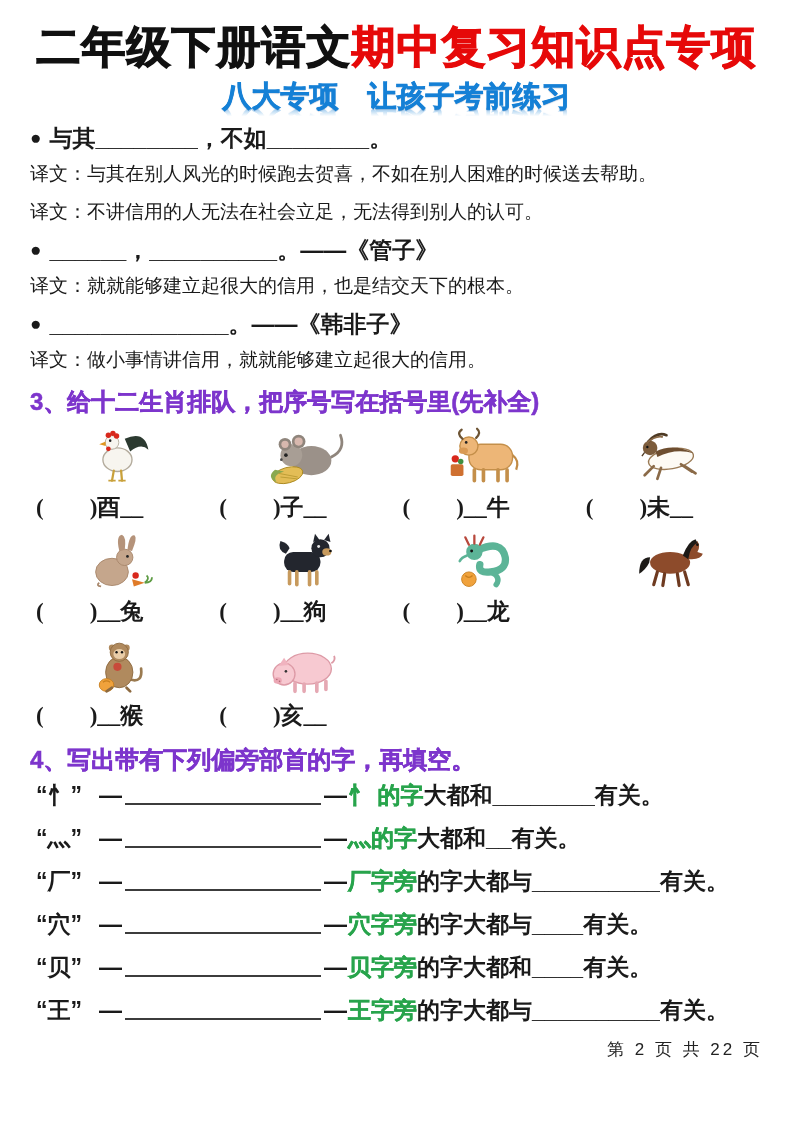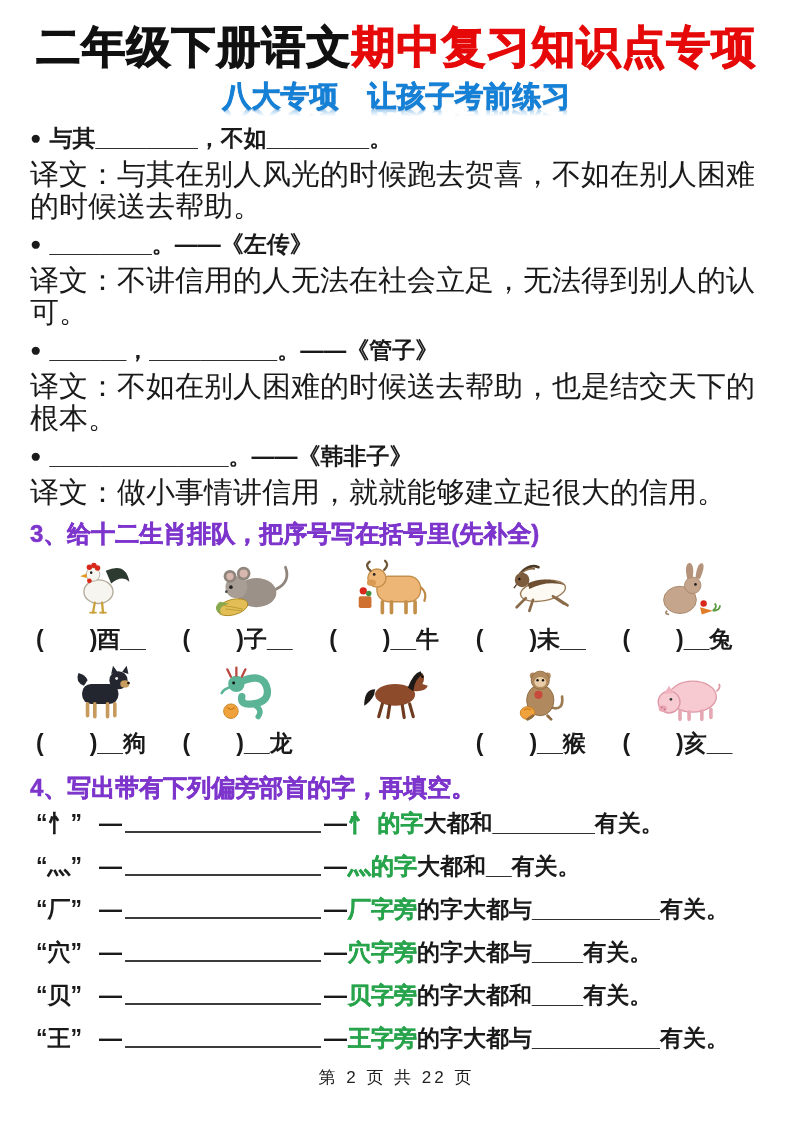--- a/index.html
+++ b/index.html
@@ -14,61 +14,60 @@
   .title .t-red{color:#e60909;}
   .subtitle{font-size:29px;font-weight:800;text-align:center;margin-top:4px;
             color:#1580d6;-webkit-text-stroke:0.6px currentColor;
             text-shadow:0 1px 1px rgba(10,70,140,.35);
             -webkit-box-reflect:below -16px linear-gradient(transparent 62%, rgba(255,255,255,.82));}
 
   
   .proverbs{}
   .p-line{font-size:23px;line-height:33px;margin:5px 0 2px;font-weight:600;}
   .p-line .bullet{font-size:19px;margin-right:8px;position:relative;top:-2px;}
-  .p-trans{font-size:29px;line-height:32px;margin:2px 0 6px;font-weight:500;}
+  .p-trans{font-size:19px;line-height:32px;margin:2px 0 6px;font-weight:500;}
 
   
   .heading{color:#7d35cc;font-size:24px;font-weight:800;margin:10px 0 4px;
            -webkit-text-stroke:0.5px currentColor;}
 
   
-  .zodiac-grid{display:grid;grid-template-columns:repeat(5,1fr);margin-top:2px;}
+  .zodiac-grid{display:grid;grid-template-columns:repeat(4,1fr);margin-top:2px;font-family:Liberation Serif, serif;}
   .z-cell{height:104px;}
   .z-img{height:66px;display:flex;align-items:flex-end;justify-content:center;}
   .z-img svg{display:block;}
   .z-caption{font-size:23px;font-weight:600;padding:4px 0 0 6px;white-space:nowrap;}
 
   
   .radicals{margin-top:4px;}
   .rline{display:flex;align-items:baseline;font-size:23px;font-weight:600;
          margin:0 0 12px 6px;white-space:nowrap;}
   .rad{display:inline-block;min-width:62px;}
   .dash{margin:0 1px;}
   .blank{display:inline-block;width:196px;height:2px;background:#3c3c3c;
          align-self:flex-end;margin:0 2px 6px 2px;}
   .green{color:#28a44c;font-weight:800;text-align:right;-webkit-text-stroke:0.4px currentColor;}
 
   
-  .footer{text-align:center;font-size:17px;letter-spacing:3px;color:#222;margin-top:2px;}
+  .footer{text-align:right;font-size:17px;letter-spacing:3px;color:#222;margin-top:2px;}
 </style>
 </head>
 <body>
 
 <div class="page">
 
   <div class="title"><span class="t-black">二年级下册语文</span><span class="t-red">期中复习知识点专项</span></div>
   <div class="subtitle">八大专项　让孩子考前练习</div>
 
   <div class="proverbs">
     <div class="p-line"><span class="bullet">●</span><span>与其________，不如________。</span></div>
     <div class="p-trans">译文：与其在别人风光的时候跑去贺喜，不如在别人困难的时候送去帮助。</div>
-    <div class="p-line"><span class="bullet">●</span><span>________。——《左传》</span></div>
     <div class="p-trans">译文：不讲信用的人无法在社会立足，无法得到别人的认可。</div>
     <div class="p-line"><span class="bullet">●</span><span>______，__________。——《管子》</span></div>
-    <div class="p-trans">译文：不如在别人困难的时候送去帮助，也是结交天下的根本。</div>
+    <div class="p-trans">译文：就就能够建立起很大的信用，也是结交天下的根本。</div>
     <div class="p-line"><span class="bullet">●</span><span>______________。——《韩非子》</span></div>
     <div class="p-trans">译文：做小事情讲信用，就就能够建立起很大的信用。</div>
   </div>
 
   <div class="heading">3、给十二生肖排队，把序号写在括号里(先补全)</div>
 
   <div class="zodiac-grid">
     <div class="z-cell">
       <div class="z-img">
           <svg viewBox="0 0 110 64" width="100" height="62">

